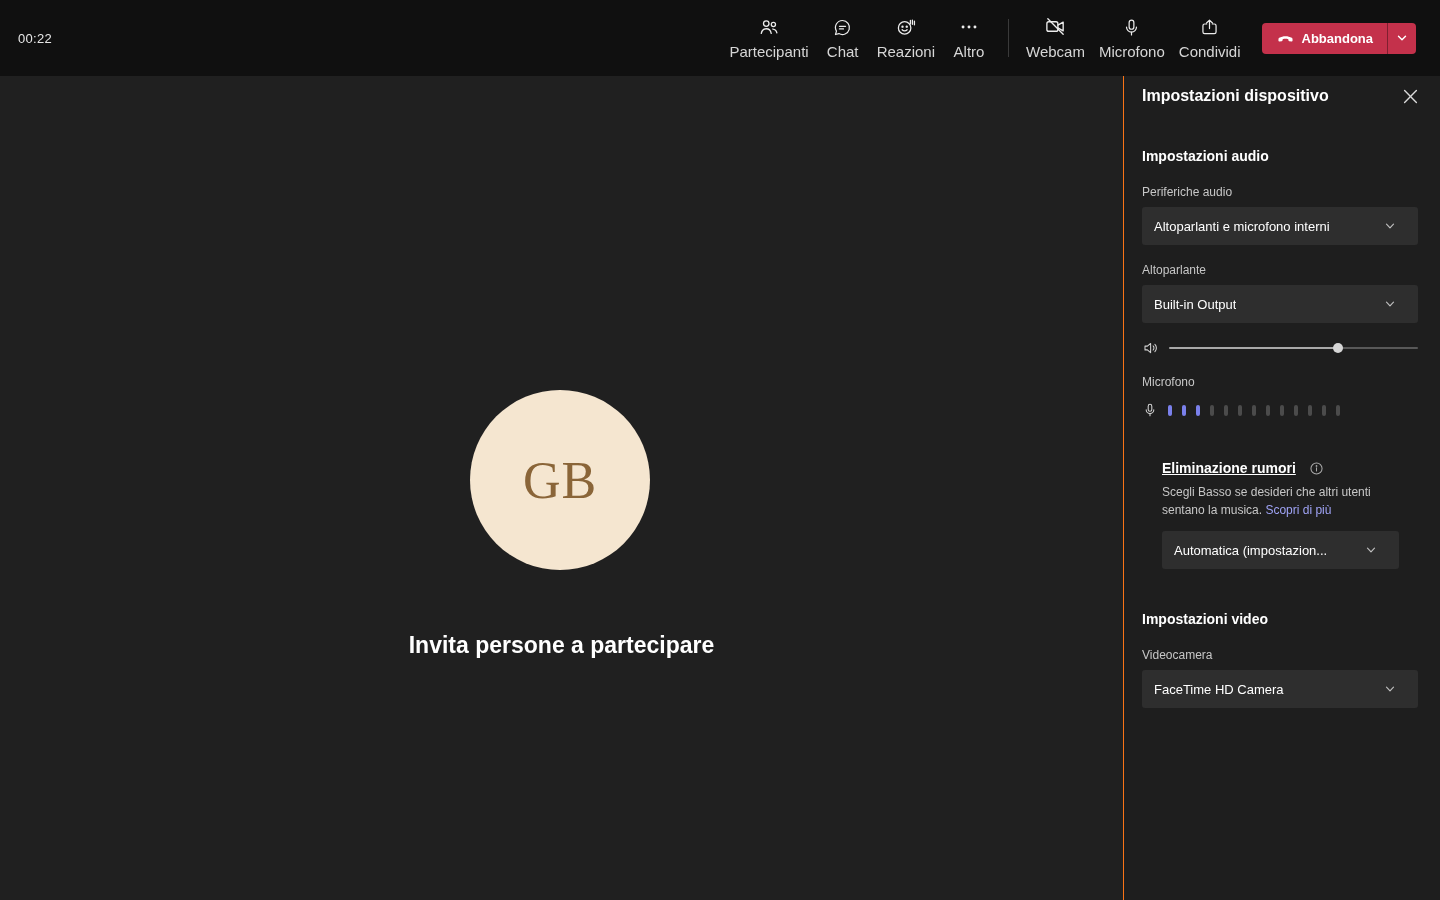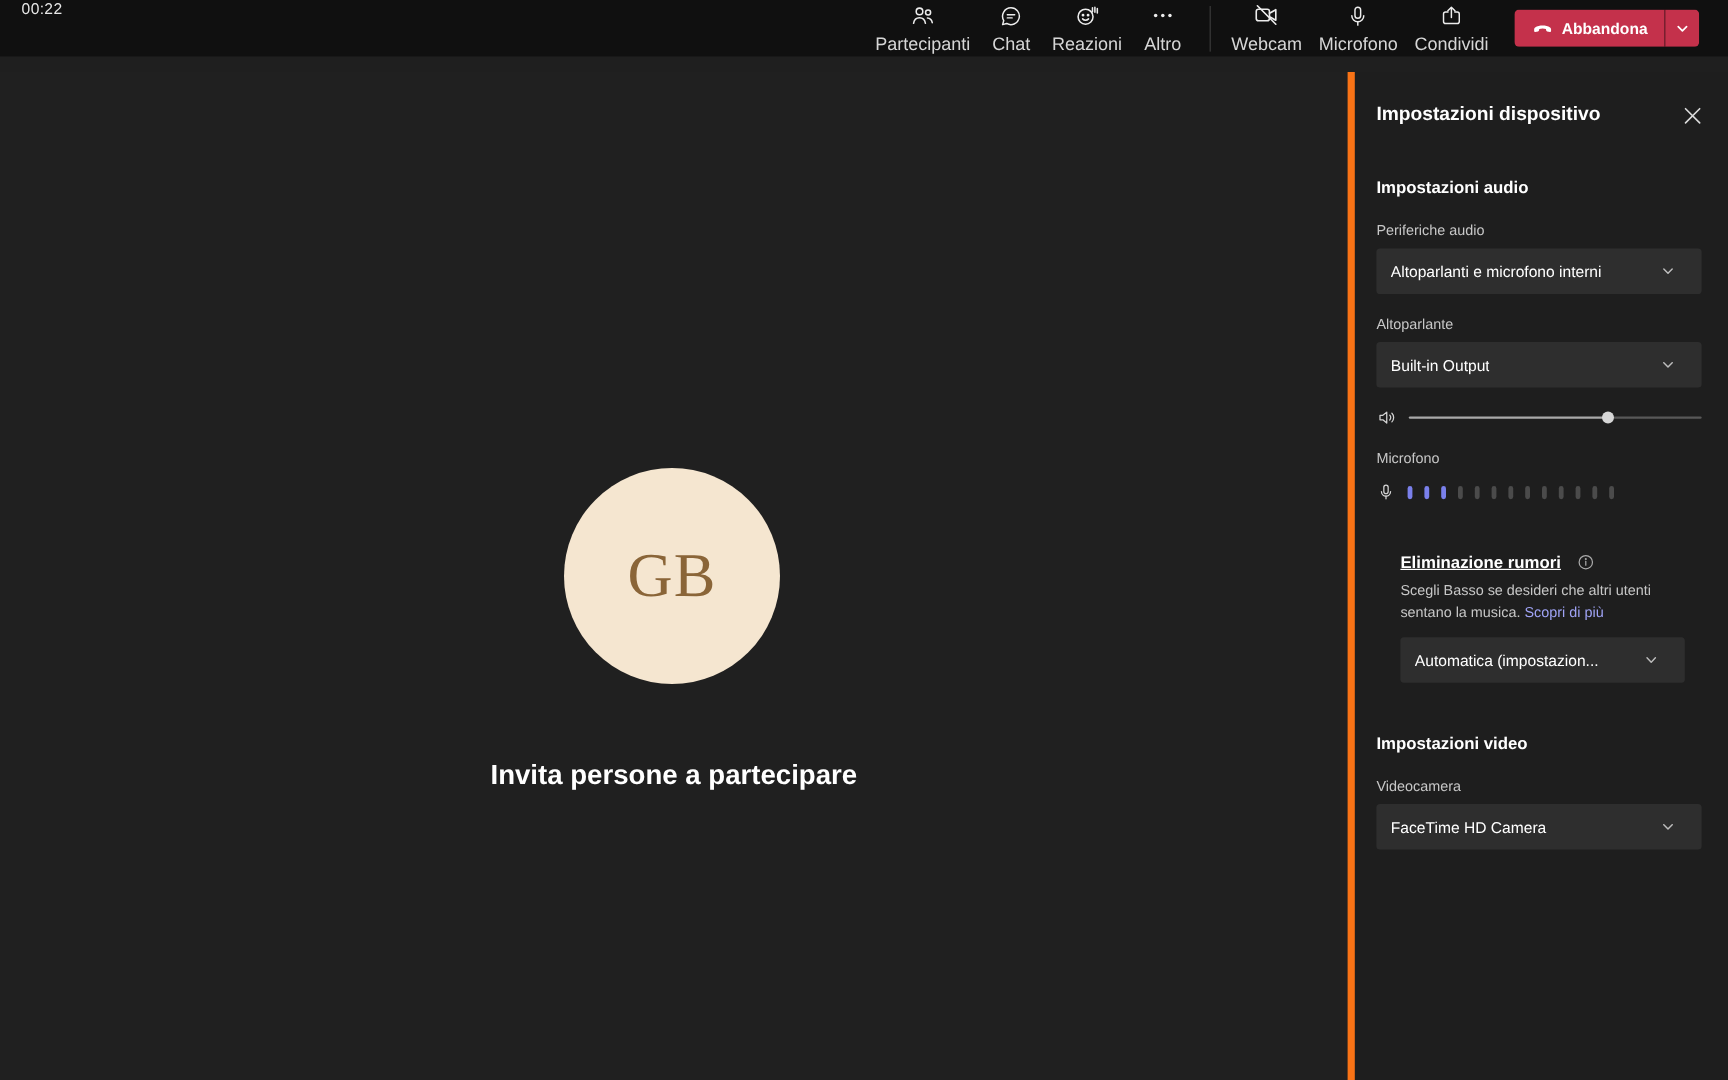--- a/index.html
+++ b/index.html
@@ -1,21 +1,21 @@
 <!DOCTYPE html>
 <html style="--accent: #7a80eb; --leave-red: #c4314b; --link: #9fa3f5; --avatar-bg: #f5e6d0; --avatar-text: #8a6538;"><head>
 <meta charset="utf-8">
 <style>
   * { margin:0; padding:0; box-sizing:border-box; }
   html,body { width:1440px; height:900px; overflow:hidden; background:#1f1f1f;
     font-family:"Liberation Sans","DejaVu Sans",sans-serif; }
 
   
-  .topbar{ position:absolute; top:0; left:0; width:1440px; height:47px;
-    background:#101010; display:flex; align-items:flex-start; z-index:10; }
+  .topbar{ position:absolute; top:0; left:0; width:1440px; height:76px;
+    background:#101010; display:flex; align-items:center; z-index:10; }
   .timer{ color:#e8e8e8; font-size:13px; margin-left:18px; letter-spacing:.3px; }
   .toolbar{ margin-left:auto; display:flex; align-items:center; height:100%; }
   .tb-btn{ background:none; border:none; color:#d6d6d6; display:flex; flex-direction:column;
     align-items:center; justify-content:center; gap:5px; min-width:54px; padding:4px 7px;
     font-family:inherit; font-size:15px; cursor:pointer; }
   .tb-btn .tb-icon{ height:22px; display:flex; align-items:flex-end; color:#ececec; }
   .tb-label{ white-space:nowrap; }
   .tb-divider{ width:1px; height:38px; background:#3a3a3a; margin:0 10px 0 12px; }
   .leave-split{ display:flex; height:31px; margin:0 24px 0 14px; border-radius:4px; overflow:hidden; }
   .leave-main{ display:flex; align-items:center; gap:7px; background:var(--leave-red,#c4314b);
@@ -29,21 +29,21 @@
   .stage{ position:absolute; top:60px; left:0; width:1123px; height:840px; background:#202020; }
   .avatar{ position:absolute; left:470px; top:330px; width:180px; height:180px; border-radius:50%;
     background:var(--avatar-bg,#f5e6d0); display:flex; align-items:center; justify-content:center; }
   .avatar-initials{ font-family:"Liberation Serif","DejaVu Serif",serif;
     font-size:52px; color:var(--avatar-text,#8a6538); letter-spacing:1px; }
   .invite-text{ position:absolute; left:0; top:572px; width:1123px; text-align:center;
     color:#fff; font-size:23px; font-weight:700; }
 
   
   .panel{ position:absolute; top:60px; right:0; width:317px; height:840px; background:#1e1e1e;
-    border-left:6px solid #f97316; padding:0 22px 0 18px; color:#fff; }
+    border-left:1px solid #f97316; padding:0 22px 0 18px; color:#fff; }
   .panel-header{ margin-top:22px; display:flex; align-items:center; justify-content:space-between; }
   .panel-title{ font-size:16px; font-weight:700; }
   .close-btn{ background:none; border:none; color:#d9d9d9; width:28px; height:28px;
     display:flex; align-items:center; justify-content:center; cursor:pointer; margin-right:-6px; }
   .section{ margin-top:38px; font-size:14px; font-weight:700; }
   .field-label{ display:block; margin-top:21px; font-size:12px; color:#c7c7c7; }
   .field-label.tight{ margin-top:18px; }
   .select{ margin-top:8px; height:38px; background:#2e2e2e; border-radius:3px; display:flex;
     align-items:center; justify-content:space-between; padding:0 22px 0 12px; cursor:pointer; }
   .select-value{ font-size:13px; color:#fff; white-space:nowrap; overflow:hidden; text-overflow:ellipsis; }

